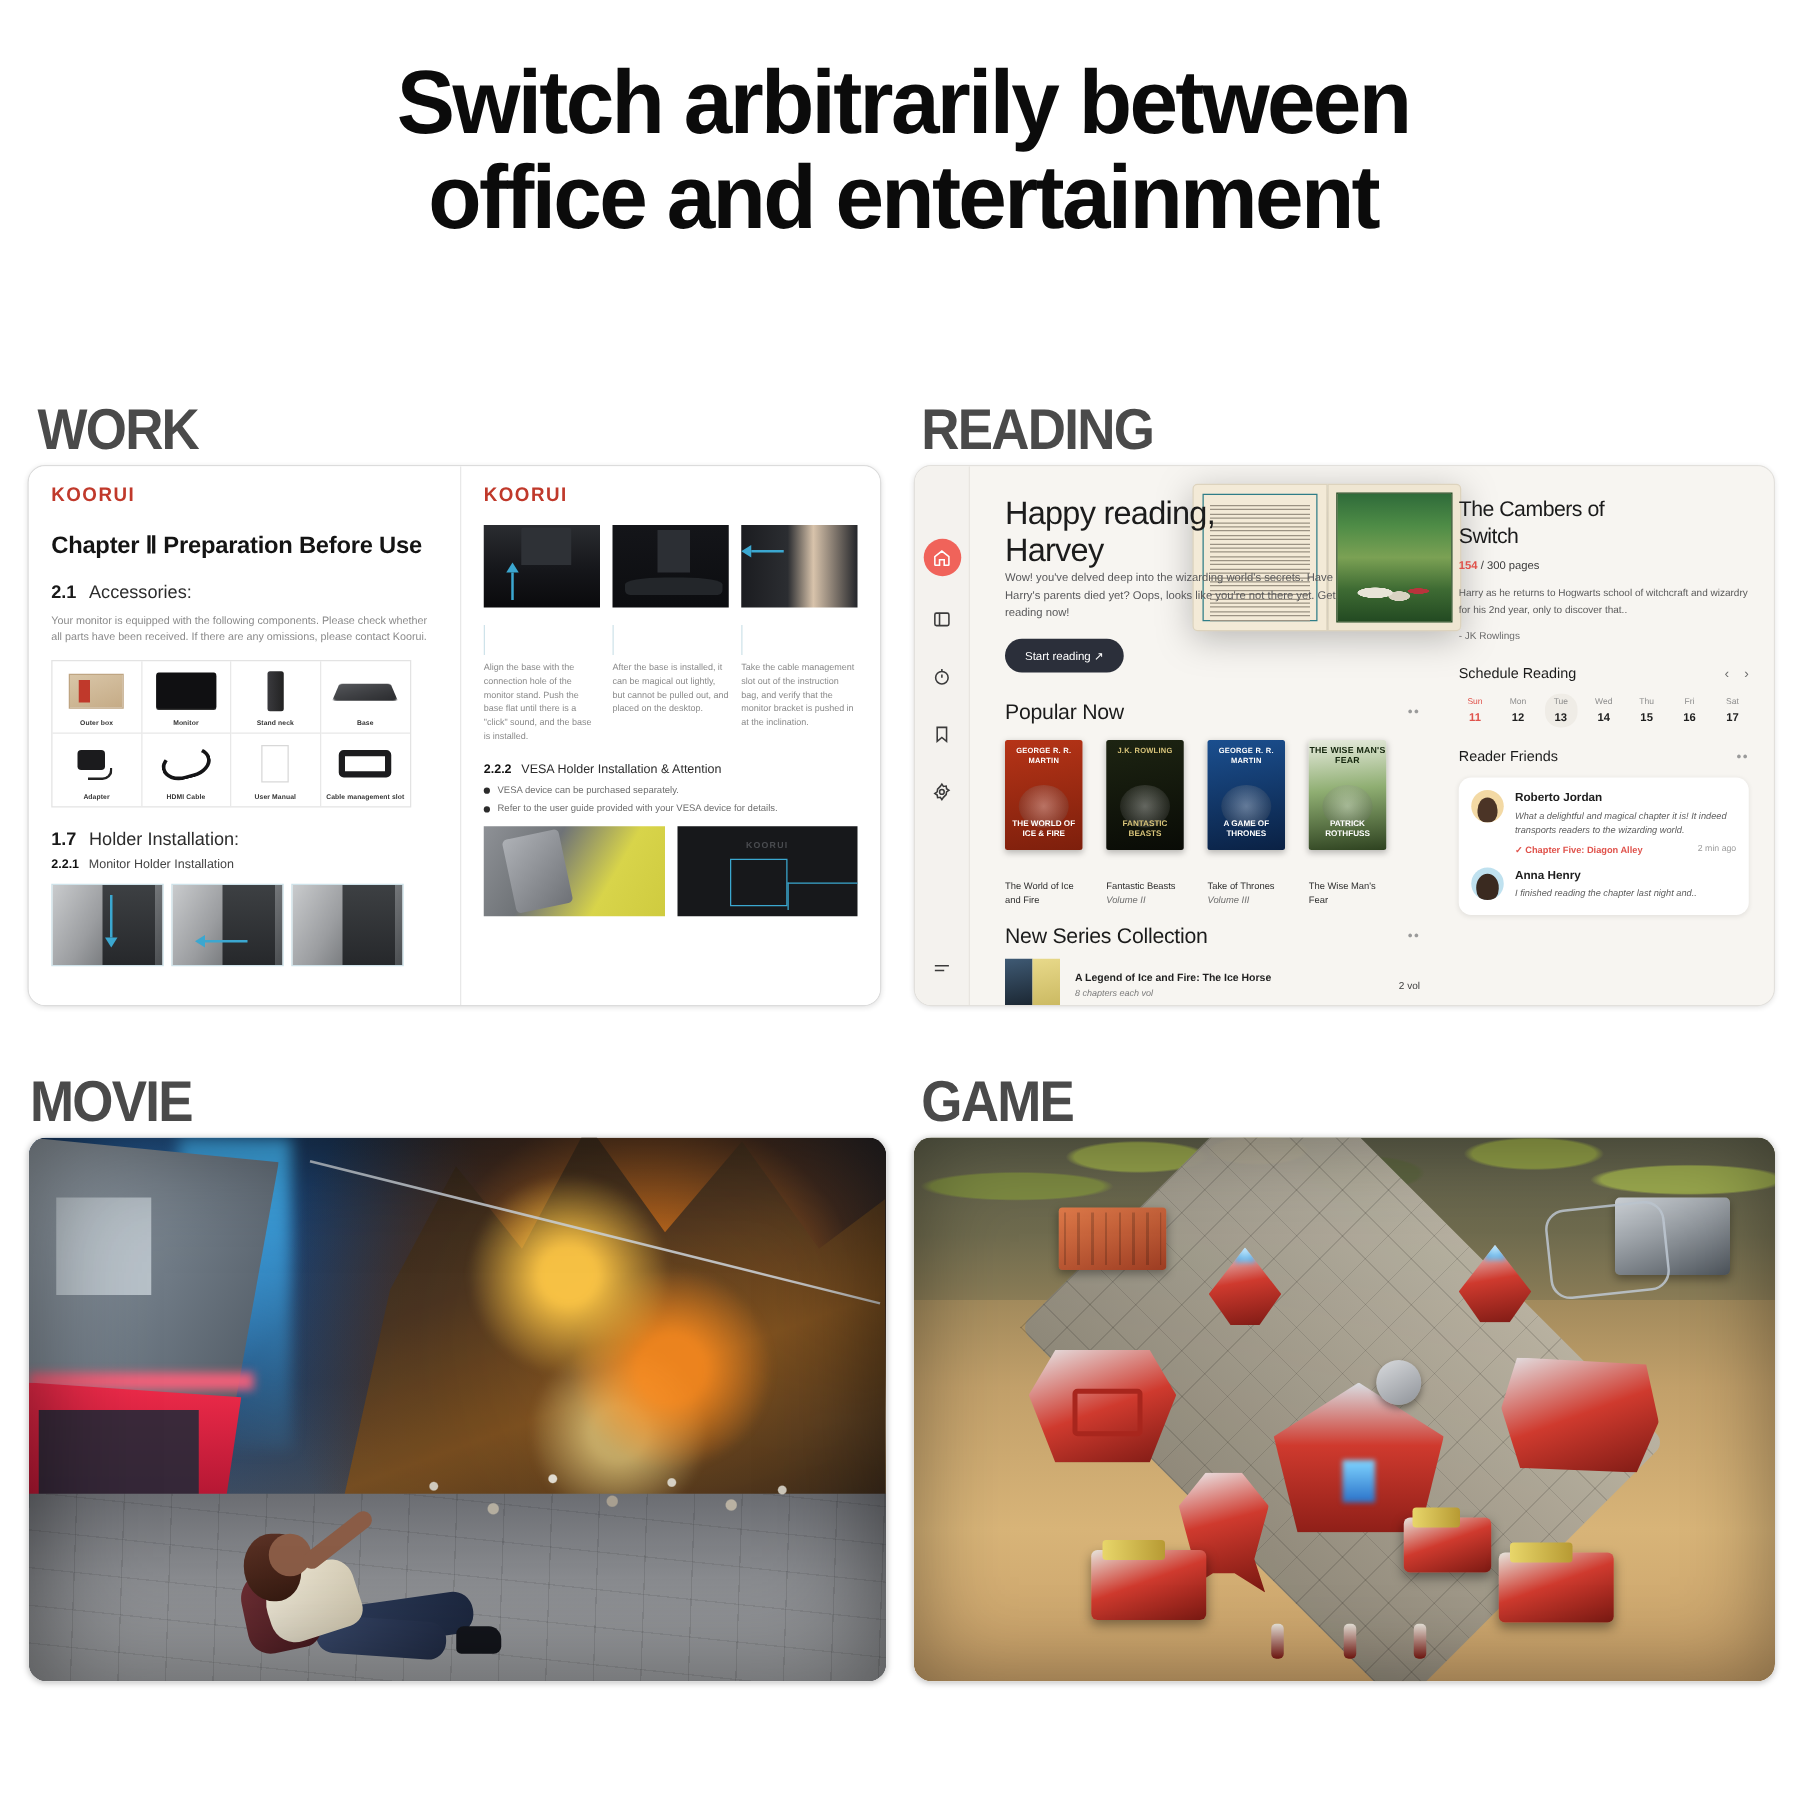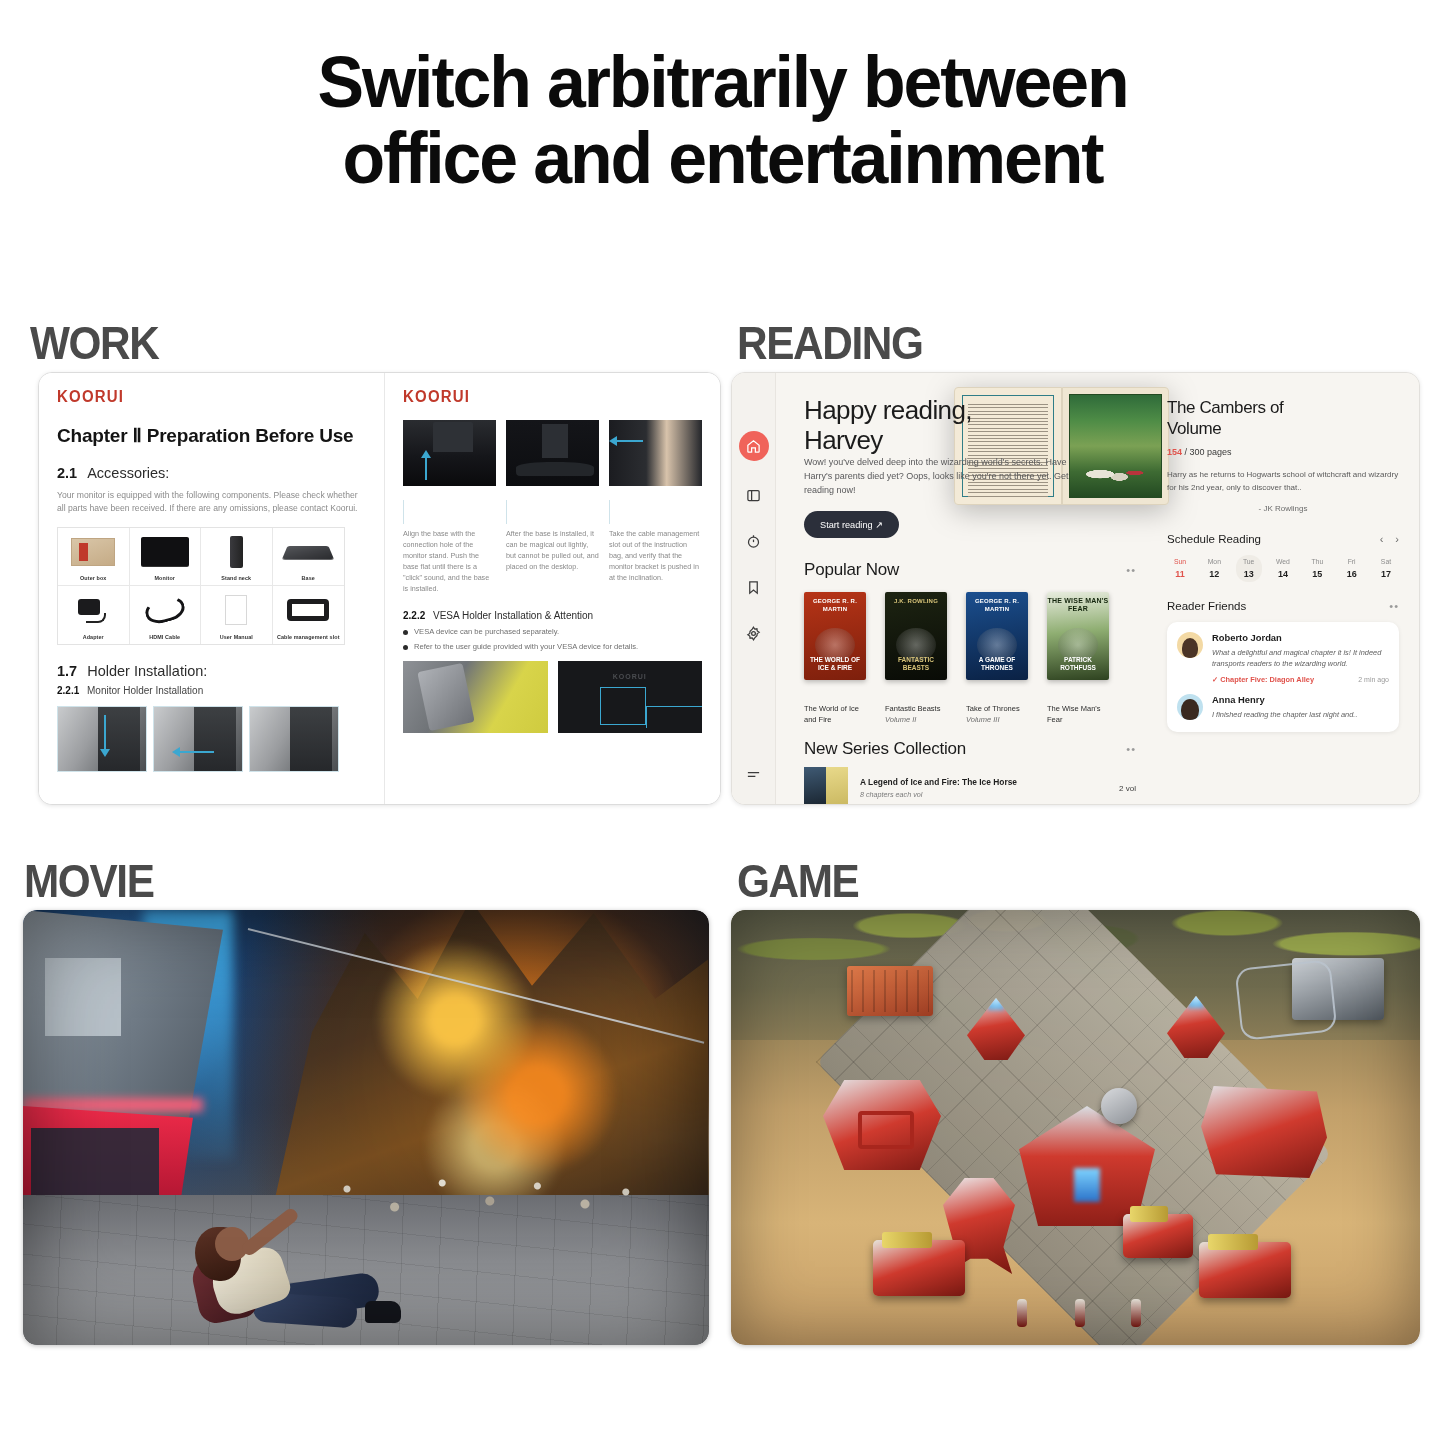--- a/index.html
+++ b/index.html
@@ -42,21 +42,21 @@
   #lbl-movie   { left: 24px;  top: 858px; }
   #lbl-game    { left: 737px; top: 858px; }
 
   
   .panel {
     position: absolute;
     border-radius: 14px;
     overflow: hidden;
     background: #fff;
   }
-  #panel-work    { left: 38px;  top: 372px;  width: 683px; height: 433px;
+  #panel-work    { left: 22px;  top: 372px;  width: 683px; height: 433px;
                    border: 1px solid #dcdcdc; box-shadow: 0 1px 4px rgba(0,0,0,.10); }
   #panel-reading { left: 731px; top: 372px;  width: 689px; height: 433px;
                    border: 1px solid #e2e0dc; box-shadow: 0 1px 4px rgba(0,0,0,.10);
                    background: #f6f4f0; }
   #panel-movie   { left: 23px;  top: 910px;  width: 686px; height: 435px;
                    box-shadow: 0 1px 5px rgba(0,0,0,.25); }
   #panel-game    { left: 731px; top: 910px;  width: 689px; height: 435px;
                    box-shadow: 0 1px 5px rgba(0,0,0,.25); }
 
   
@@ -217,21 +217,21 @@
      border:1px solid #234a22;}
   .hb-illus::after{content:"";position:absolute;left:8%;bottom:12%;width:84%;height:26%;
      background:radial-gradient(ellipse at 30% 60%,#e8e4d8 0 18%,transparent 19%),
                 radial-gradient(ellipse at 55% 70%,#d8d2c2 0 14%,transparent 15%),
                 radial-gradient(ellipse at 75% 55%,#b8343c 0 10%,transparent 11%);}
 
   .bk-title{ font-family:"Liberation Sans", sans-serif; font-size:17px; line-height:21px; color:#1b1b1b; letter-spacing:-0.4px;}
   .pages{ margin-top:8px; font-size:9px; color:#3a3a3a;}
   .pages .cur{ color:#e0534c; font-weight:700;}
   .bk-desc{ margin-top:12px; font-size:8px; line-height:12.5px; color:#5a5a5a;}
-  .bk-auth{ margin-top:10px; text-align:center; font-size:8px; color:#6b6b6b;}
+  .bk-auth{ margin-top:10px; text-align:left; font-size:8px; color:#6b6b6b;}
 
   .sched-head{ margin-top:20px; display:flex; align-items:center; justify-content:space-between;}
   .sched-title{ font-size:11.5px; color:#1b1b1b;}
   .sched-nav{ display:flex; gap:12px; color:#6b6b6b; font-size:11px;}
   .days{ margin-top:10px; display:flex; justify-content:space-between; }
   .day{ width:26px; text-align:center; padding:3px 0; border-radius:12px;}
   .day.sel{ background:#efece6; }
   .dname{ font-size:6.8px; color:#8c8c8c;}
   .dnum{ margin-top:4px; font-size:9px; font-weight:700; color:#1f1f1f;}
   .day.sun .dname,.day.sun .dnum{ color:#e0534c; }
@@ -669,21 +669,21 @@
                 <div class="series-s">8 chapters each vol</div>
               </div>
               <div class="series-v">2 vol</div>
             </div>
           </div>
         </div>
 
         <div class="rright">
           <div class="bk-title">
             <div>The Cambers of</div>
-            <div>Volume</div>
+            <div>Switch</div>
           </div>
           <div class="pages">
             <span class="cur">154</span>
             <span>/ 300 pages</span>
           </div>
           <div class="bk-desc">Harry as he returns to Hogwarts school of witchcraft and wizardry for his 2nd year, only to discover that..</div>
           <div class="bk-auth">- JK Rowlings</div>
 
           <div class="sched-head">
             <div class="sched-title">Schedule Reading</div>

